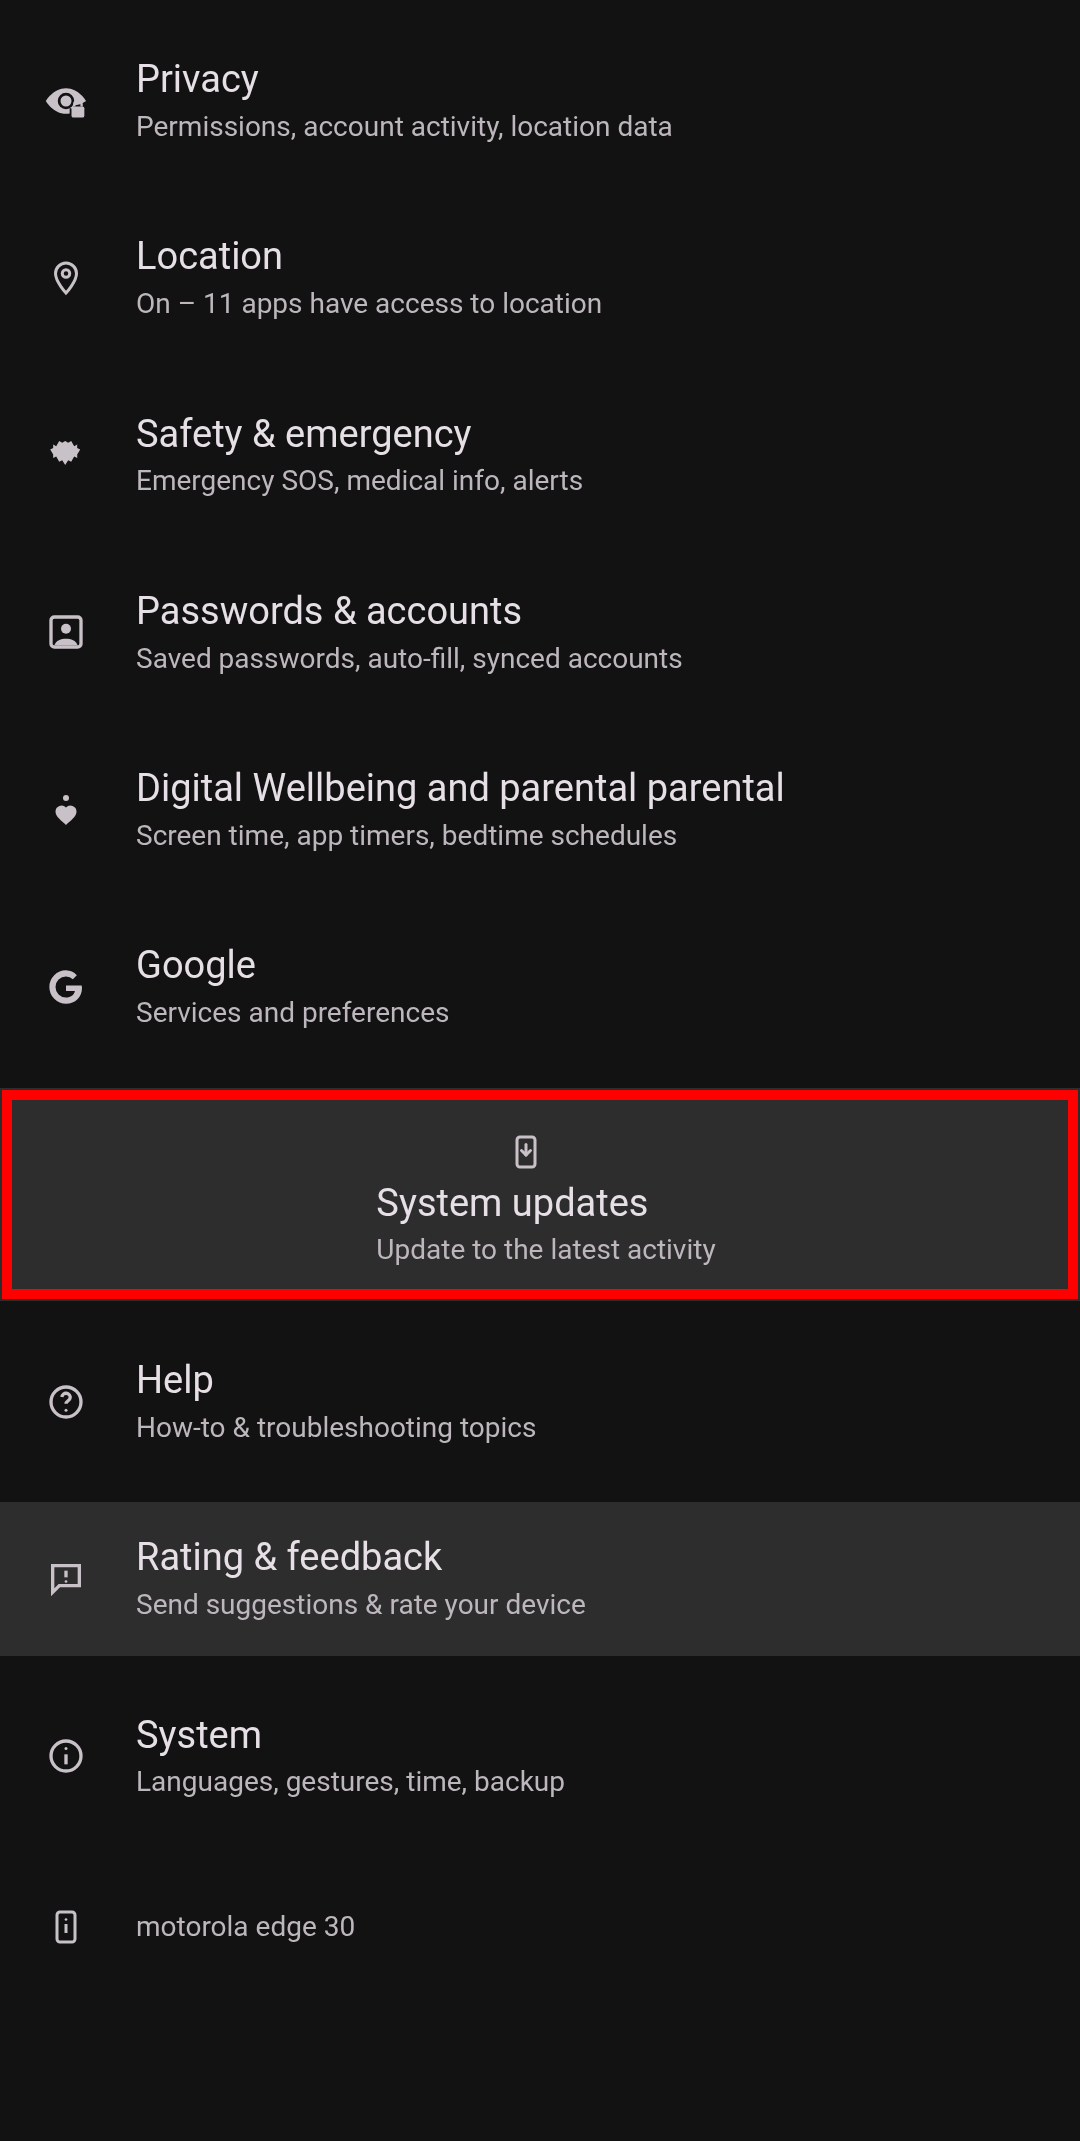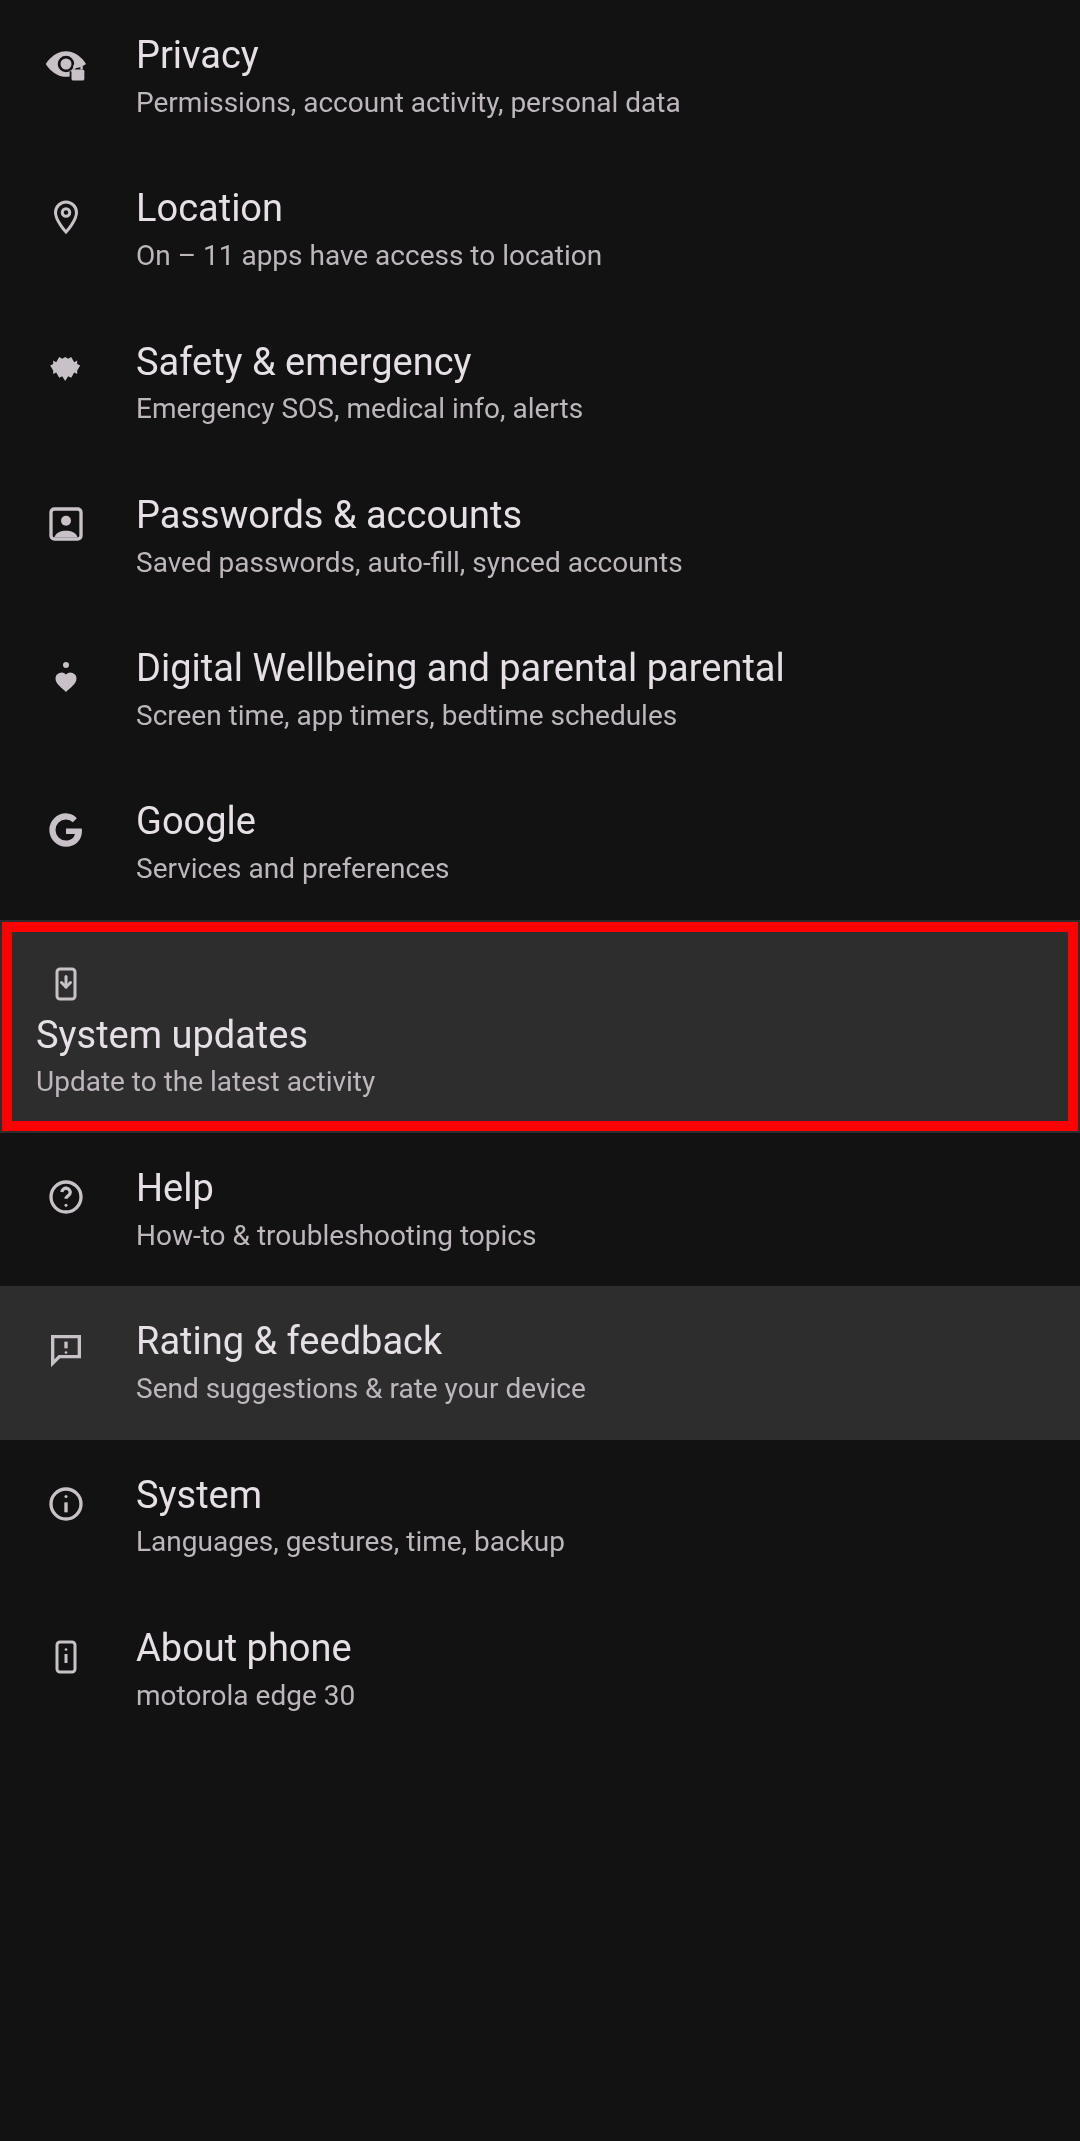--- a/index.html
+++ b/index.html
@@ -1,22 +1,24 @@
 <!DOCTYPE html>
 <html><head>
 <meta charset="utf-8">
 <style>
   * { box-sizing: border-box; margin: 0; padding: 0; }
   html, body { width: 1080px; background: #121212; font-family: Roboto, "Segoe UI", Arial, sans-serif; }
   .list { width: 100%; }
   .item {
     display: flex;
+    align-items: center;
     padding: 34px 24px 34px 36px;
     min-height: 140px;
     position: relative;
+    margin-top: 24px;
   }
   .item .icon {
     width: 60px;
     height: 60px;
     flex: 0 0 60px;
     display: flex;
     align-items: center;
     justify-content: center;
     margin-right: 40px;
     color: #c8c2c8;
@@ -52,21 +54,21 @@
   <div class="item">
     <span class="icon">
       <svg viewBox="0 0 24 24" width="44" height="44" fill="currentColor">
           <path d="M12 5c-7 0-11 7-11 7s4 7 11 7c.7 0 1.37-.07 2-.19V16h2v-1.55A13.6 13.6 0 0 0 23 12s-4-7-11-7zm0 11.5A4.5 4.5 0 1 1 16.5 12 4.5 4.5 0 0 1 12 16.5zM12 9a3 3 0 1 0 3 3 3 3 0 0 0-3-3z"></path>
           <rect x="15" y="15" width="7" height="6" rx="1"></rect>
           <path d="M16.5 15v-1.2a2 2 0 0 1 4 0V15" fill="none" stroke="currentColor" stroke-width="1.3"></path>
         </svg>
     </span>
     <div class="texts">
       <div class="title">Privacy</div>
-      <div class="subtitle">Permissions, account activity, personal data</div>
+      <div class="subtitle">Permissions, account activity, location data</div>
     </div>
   </div>
 
   <div class="item">
     <span class="icon">
       <svg viewBox="0 0 24 24" width="36" height="44" fill="none" stroke="currentColor" stroke-width="2">
           <path d="M12 22s7-7.58 7-13a7 7 0 0 0-14 0c0 5.42 7 13 7 13z"></path>
           <circle cx="12" cy="9" r="2.5"></circle>
         </svg>
     </span>
@@ -185,18 +187,17 @@
 
   <div class="item">
     <span class="icon">
       <svg viewBox="0 0 24 24" width="36" height="44" fill="none" stroke="currentColor" stroke-width="2">
           <rect x="6" y="2" width="12" height="20" rx="2"></rect>
           <line x1="12" y1="10" x2="12" y2="16"></line>
           <circle cx="12" cy="7" r="0.9" fill="currentColor" stroke="none"></circle>
         </svg>
     </span>
     <div class="texts">
-      <div class="title">About phone</div>
       <div class="subtitle">motorola edge 30</div>
     </div>
   </div>
 
 </div>
 
 </body></html>

